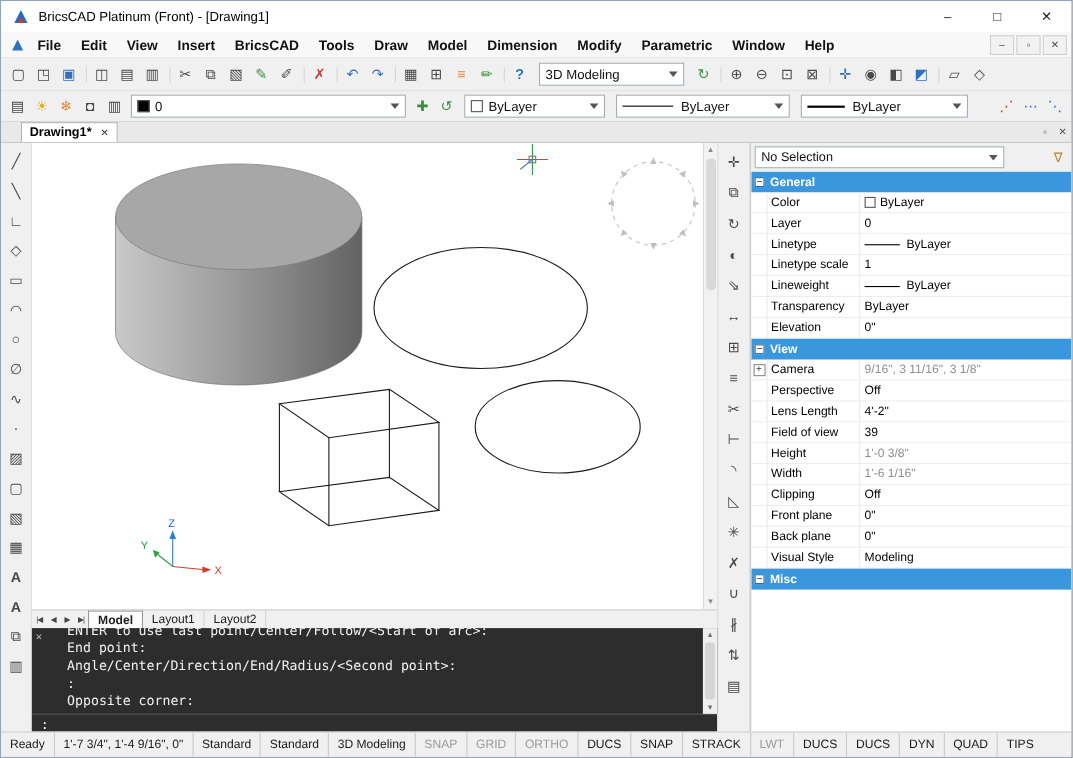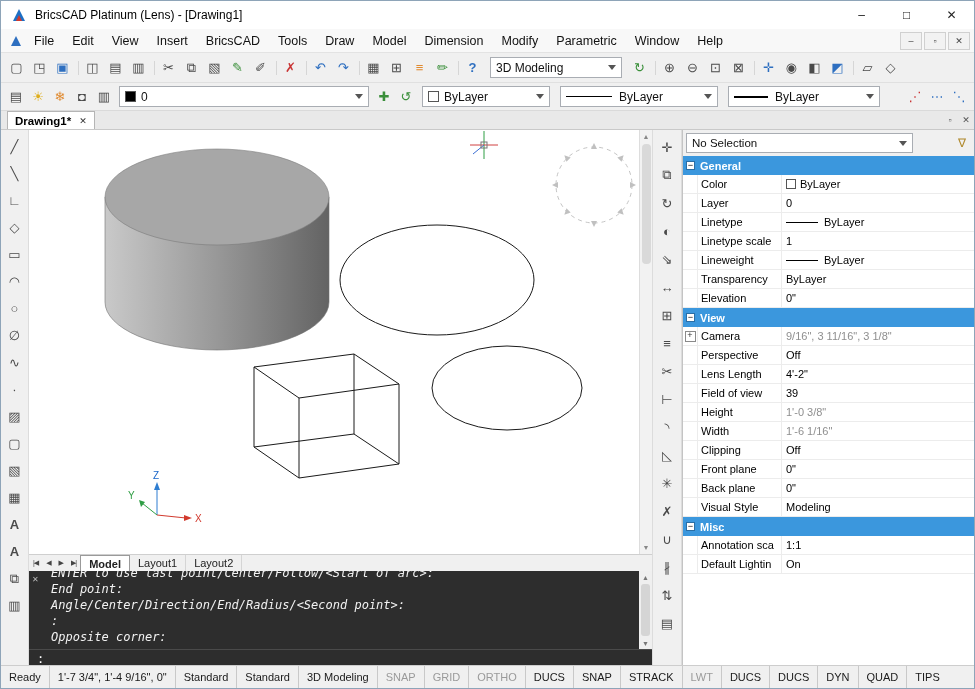--- a/index.html
+++ b/index.html
@@ -9,21 +9,21 @@
 
   
   .titlebar{height:28px;background:#ffffff;display:flex;align-items:center;padding-left:9px;flex:0 0 auto;}
   .app-icon{width:18px;height:18px;display:flex;align-items:center;justify-content:center;}
   .tb-title{font-size:12px;color:#000;margin-left:7px;flex:1;}
   .win-btn{width:45px;height:28px;display:flex;align-items:center;justify-content:center;font-size:12px;color:#222;cursor:default;}
 
   
   .menubar{height:24px;background:#f8f8f8;border-bottom:1px solid #e3e3e3;display:flex;align-items:center;flex:0 0 auto;padding-left:6px;}
   .menu-icon{width:18px;display:flex;justify-content:center;}
-  .menu-items{display:flex;height:100%;align-items:center;}
+  .menu-items{display:flex;height:100%;align-items:center;font-weight:bold;}
   .menu-item{padding:0 9px;font-size:12.5px;color:#111;height:100%;display:flex;align-items:center;}
   .mdi-btns{margin-left:auto;display:flex;margin-right:4px;}
   .mdi-btn{width:22px;height:18px;border:1px solid #d0d0d0;background:#f2f2f2;display:flex;align-items:center;justify-content:center;font-size:9px;color:#444;margin-left:2px;}
 
   
   .toolbar{display:flex;align-items:center;background:#f0f0f0;flex:0 0 auto;padding-left:4px;}
   .tb1{height:30px;border-bottom:1px solid #e0e0e0;}
   .tb2{height:28px;border-bottom:1px solid #dadada;}
   .tb-group{display:flex;align-items:center;}
   .tbi{width:23px;height:23px;display:flex;align-items:center;justify-content:center;font-size:13px;color:#4a4a4a;border:1px solid transparent;border-radius:2px;}
@@ -40,21 +40,21 @@
   .c-combo{width:128px;margin:0 5px;}
   .lt-combo{width:158px;margin:0 5px;}
   .lw-combo{width:152px;margin:0 5px;}
   .swatch{display:inline-block;width:11px;height:11px;border:1px solid #555;margin-right:5px;flex:0 0 auto;}
   .swatch.black{background:#000;} .swatch.white{background:#fff;}
   .lt-line{display:inline-block;width:46px;height:1px;background:#000;margin-right:7px;flex:0 0 auto;}
   .lw-line{display:inline-block;width:34px;height:2px;background:#000;margin-right:7px;flex:0 0 auto;}
   .tb2-right{margin-left:auto;display:flex;margin-right:4px;}
 
   
-  .tabbar{height:19px;background:#e9e9e9;border-bottom:1px solid #c9c9c9;display:flex;align-items:flex-end;flex:0 0 auto;padding-left:6px;}
+  .tabbar{height:19px;background:#e9e9e9;border-bottom:1px solid #c9c9c9;display:flex;align-items:flex-end;flex:0 0 auto;padding-left:18px;}
   .doc-tab{height:18px;background:#fff;border:1px solid #b5b5b5;border-bottom:none;display:flex;align-items:center;padding:0 7px;font-size:11.5px;font-weight:bold;color:#000;}
   .tab-close{margin-left:8px;font-size:9px;color:#333;font-weight:normal;}
   .tabbar-spacer{flex:1;}
   .tabbar-btn{width:16px;height:16px;display:flex;align-items:center;justify-content:center;font-size:9px;color:#555;margin-bottom:1px;}
 
   
   .main{flex:1;display:flex;min-height:0;}
   .side-toolbar{width:28px;background:#f0f0f0;display:flex;flex-direction:column;align-items:center;padding-top:3px;flex:0 0 auto;}
   .side-toolbar.left{border-right:1px solid #dcdcdc;}
   .side-toolbar.right{width:30px;border-left:1px solid #dcdcdc;border-right:1px solid #dcdcdc;}
@@ -70,21 +70,21 @@
   .vscroll .sb-fill{flex:1;}
 
   
   .layout-tabs{height:17px;background:#f0f0f0;border-top:1px solid #cfcfcf;display:flex;align-items:center;font-size:11px;flex:0 0 auto;}
   .lnav{font-size:7px;color:#444;padding:0 4px;letter-spacing:-1px;}
   .ltab{padding:0 8px;height:100%;display:flex;align-items:center;color:#222;border-right:1px solid #d5d5d5;}
   .ltab.active{background:#ffffff;font-weight:bold;border:1px solid #9a9a9a;border-bottom:none;}
 
   
   .cmd-area{height:78px;background:#2d2d2d;position:relative;overflow:hidden;flex:0 0 auto;}
-  .cmd-lines{margin-top:-6px;padding-left:22px;font-style:italic;}
+  .cmd-lines{margin-top:-6px;padding-left:32px;}
   .cmd-line{font-family:"DejaVu Sans Mono",monospace;font-size:12px;line-height:16px;color:#f2f2f2;white-space:pre;}
   .cmd-close{position:absolute;left:3px;top:4px;font-size:8px;color:#bbb;}
   .cmd-scroll{position:absolute;right:0;top:0;bottom:0;width:13px;background:#efefef;display:flex;flex-direction:column;align-items:center;}
   .cmd-scroll .sb-arrow{font-size:7px;color:#777;height:12px;display:flex;align-items:center;}
   .cmd-scroll .sb-thumb{width:9px;flex:1;background:#d5d5d5;margin:1px 0;border-radius:3px;}
   .cmd-input{height:18px;background:#2d2d2d;border-top:1px solid #4a4a4a;display:flex;align-items:center;flex:0 0 auto;}
   .cmd-input span{font-family:"DejaVu Sans Mono",monospace;font-size:12px;color:#fff;padding-left:8px;}
 
   
   .props{width:292px;background:#ffffff;border-left:1px solid #c4c4c4;flex:0 0 auto;display:flex;flex-direction:column;font-size:11px;}
@@ -116,21 +116,21 @@
 
 <div class="window">
 
   <div class="titlebar">
     <span class="app-icon">
       <svg width="16" height="16" viewBox="0 0 16 16">
           <polygon points="2,14 8,2 14,14" fill="#1e6fc4"></polygon>
           <polygon points="5,14 8,8 11,14" fill="#d23a2e"></polygon>
         </svg>
     </span>
-    <span class="tb-title">BricsCAD Platinum (Lens) - [Drawing1]</span>
+    <span class="tb-title">BricsCAD Platinum (Front) - [Drawing1]</span>
     <div class="win-btn">
         <span>–</span>
       </div>
     <div class="win-btn">
         <span>□</span>
       </div>
     <div class="win-btn">
         <span>✕</span>
       </div>
   </div>
@@ -596,40 +596,20 @@
 
                 <span class="pvt">Modeling</span>
               </span>
             </div>
           </div>
 
         <div class="psec">
           <span class="psec-box">−</span>
           <span>Misc</span>
         </div>
-        <div>
-
-            <div class="prow">
-              <span class="pbox"></span>
-              <span class="plabel">Annotation sca</span>
-              <span class="pval">
-
-                <span class="pvt">1:1</span>
-              </span>
-            </div>
-
-            <div class="prow">
-              <span class="pbox"></span>
-              <span class="plabel">Default Lightin</span>
-              <span class="pval">
-
-                <span class="pvt">On</span>
-              </span>
-            </div>
-          </div>
 
       </div>
     </div>
   </div>
 
   <div class="statusbar">
 
       <div class="sb-item">
         <span>Ready</span>
       </div>

